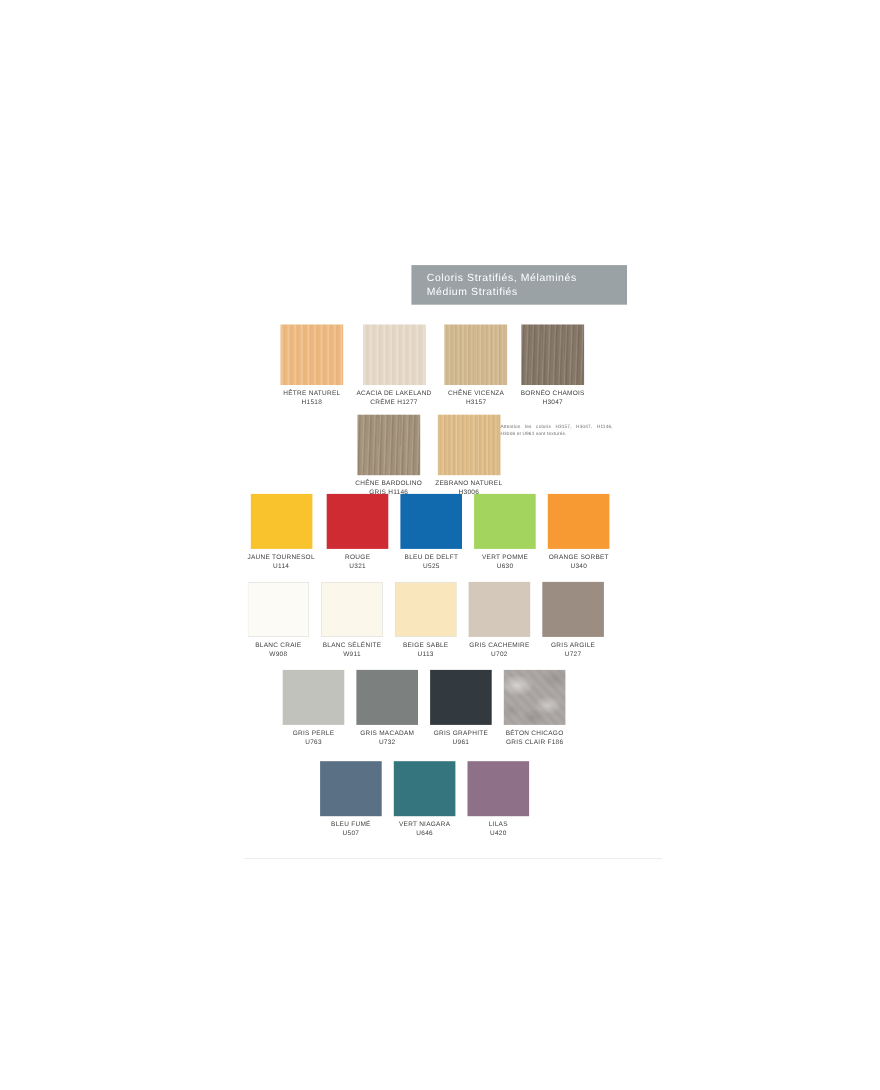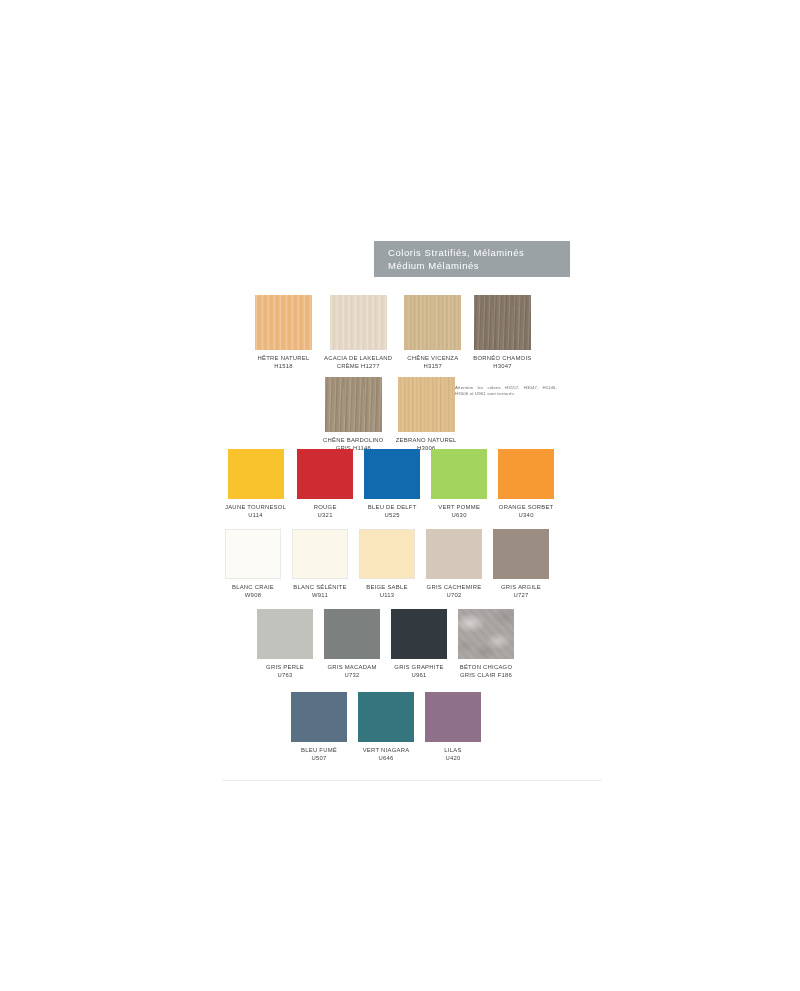--- a/index.html
+++ b/index.html
@@ -167,21 +167,21 @@
     background: #ededed;
   }
 </style>
 </head>
 <body>
 
 <div class="page">
 
   <div class="header-band">
     <span class="header-line">Coloris Stratifiés, Mélaminés</span>
-    <span class="header-line">Médium Mélaminés</span>
+    <span class="header-line">Médium Stratifiés</span>
   </div>
 
   <div class="row wood wood-row1">
       <div class="cell">
         <div class="swatch grain-soft" style="background-color: rgb(238, 185, 127);"></div>
         <div class="caption"><span>HÊTRE NATUREL</span><span class="code">H1518</span></div>
       </div>
       <div class="cell">
         <div class="swatch grain-soft" style="background-color: rgb(230, 216, 198);"></div>
         <div class="caption"><span>ACACIA DE LAKELAND</span><span class="code">CRÈME H1277</span></div>

